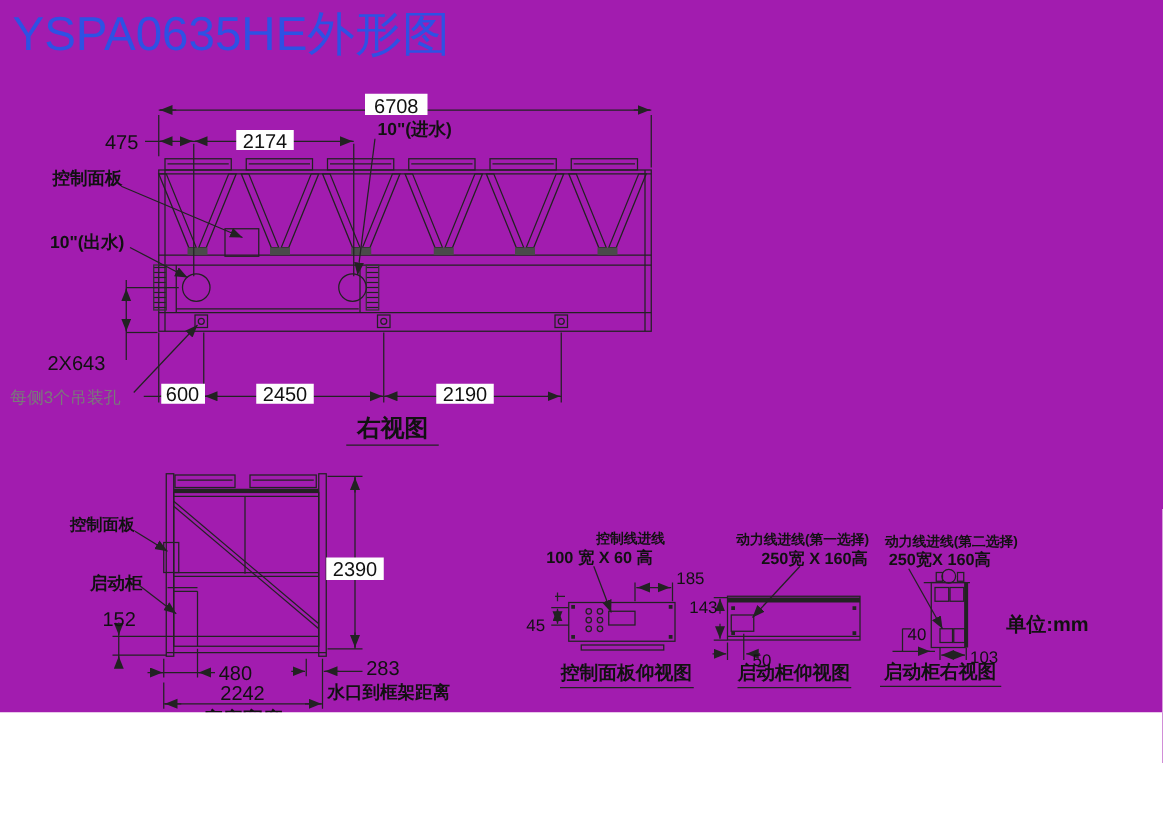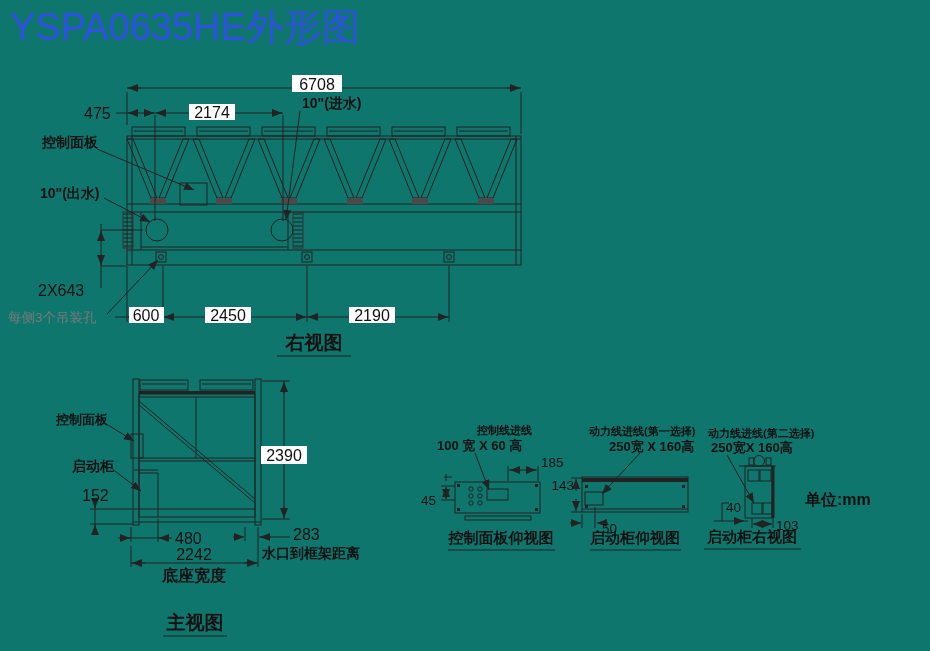--- a/index.html
+++ b/index.html
@@ -1,16 +1,16 @@
 <!DOCTYPE html>
 <html><head>
 <meta charset="utf-8">
 <style>
   html,body{margin:0;padding:0;background:#fff;}
-  .stage{position:relative;width:930px;height:651px;background:#0f766e;overflow:hidden;
+  .stage{position:relative;width:930px;height:570px;background:#a21caf;overflow:hidden;
          font-family:"Liberation Sans","DejaVu Sans",sans-serif;}
   svg{position:absolute;left:0;top:0;}
   svg line, svg rect.o, svg circle.o, svg polygon.o, svg path.o{stroke:#222;stroke-width:1;fill:none;}
   text{fill:#111;font-family:"Liberation Sans","DejaVu Sans",sans-serif;}
   .dim{font-size:16px;}
   .dimS{font-size:13.5px;}
   .lbl{font-size:14px;font-weight:bold;}
   .lblS{font-size:11px;font-weight:bold;}
   .lblM{font-size:13px;font-weight:bold;}
   .vtitle{font-size:19px;font-weight:bold;}

